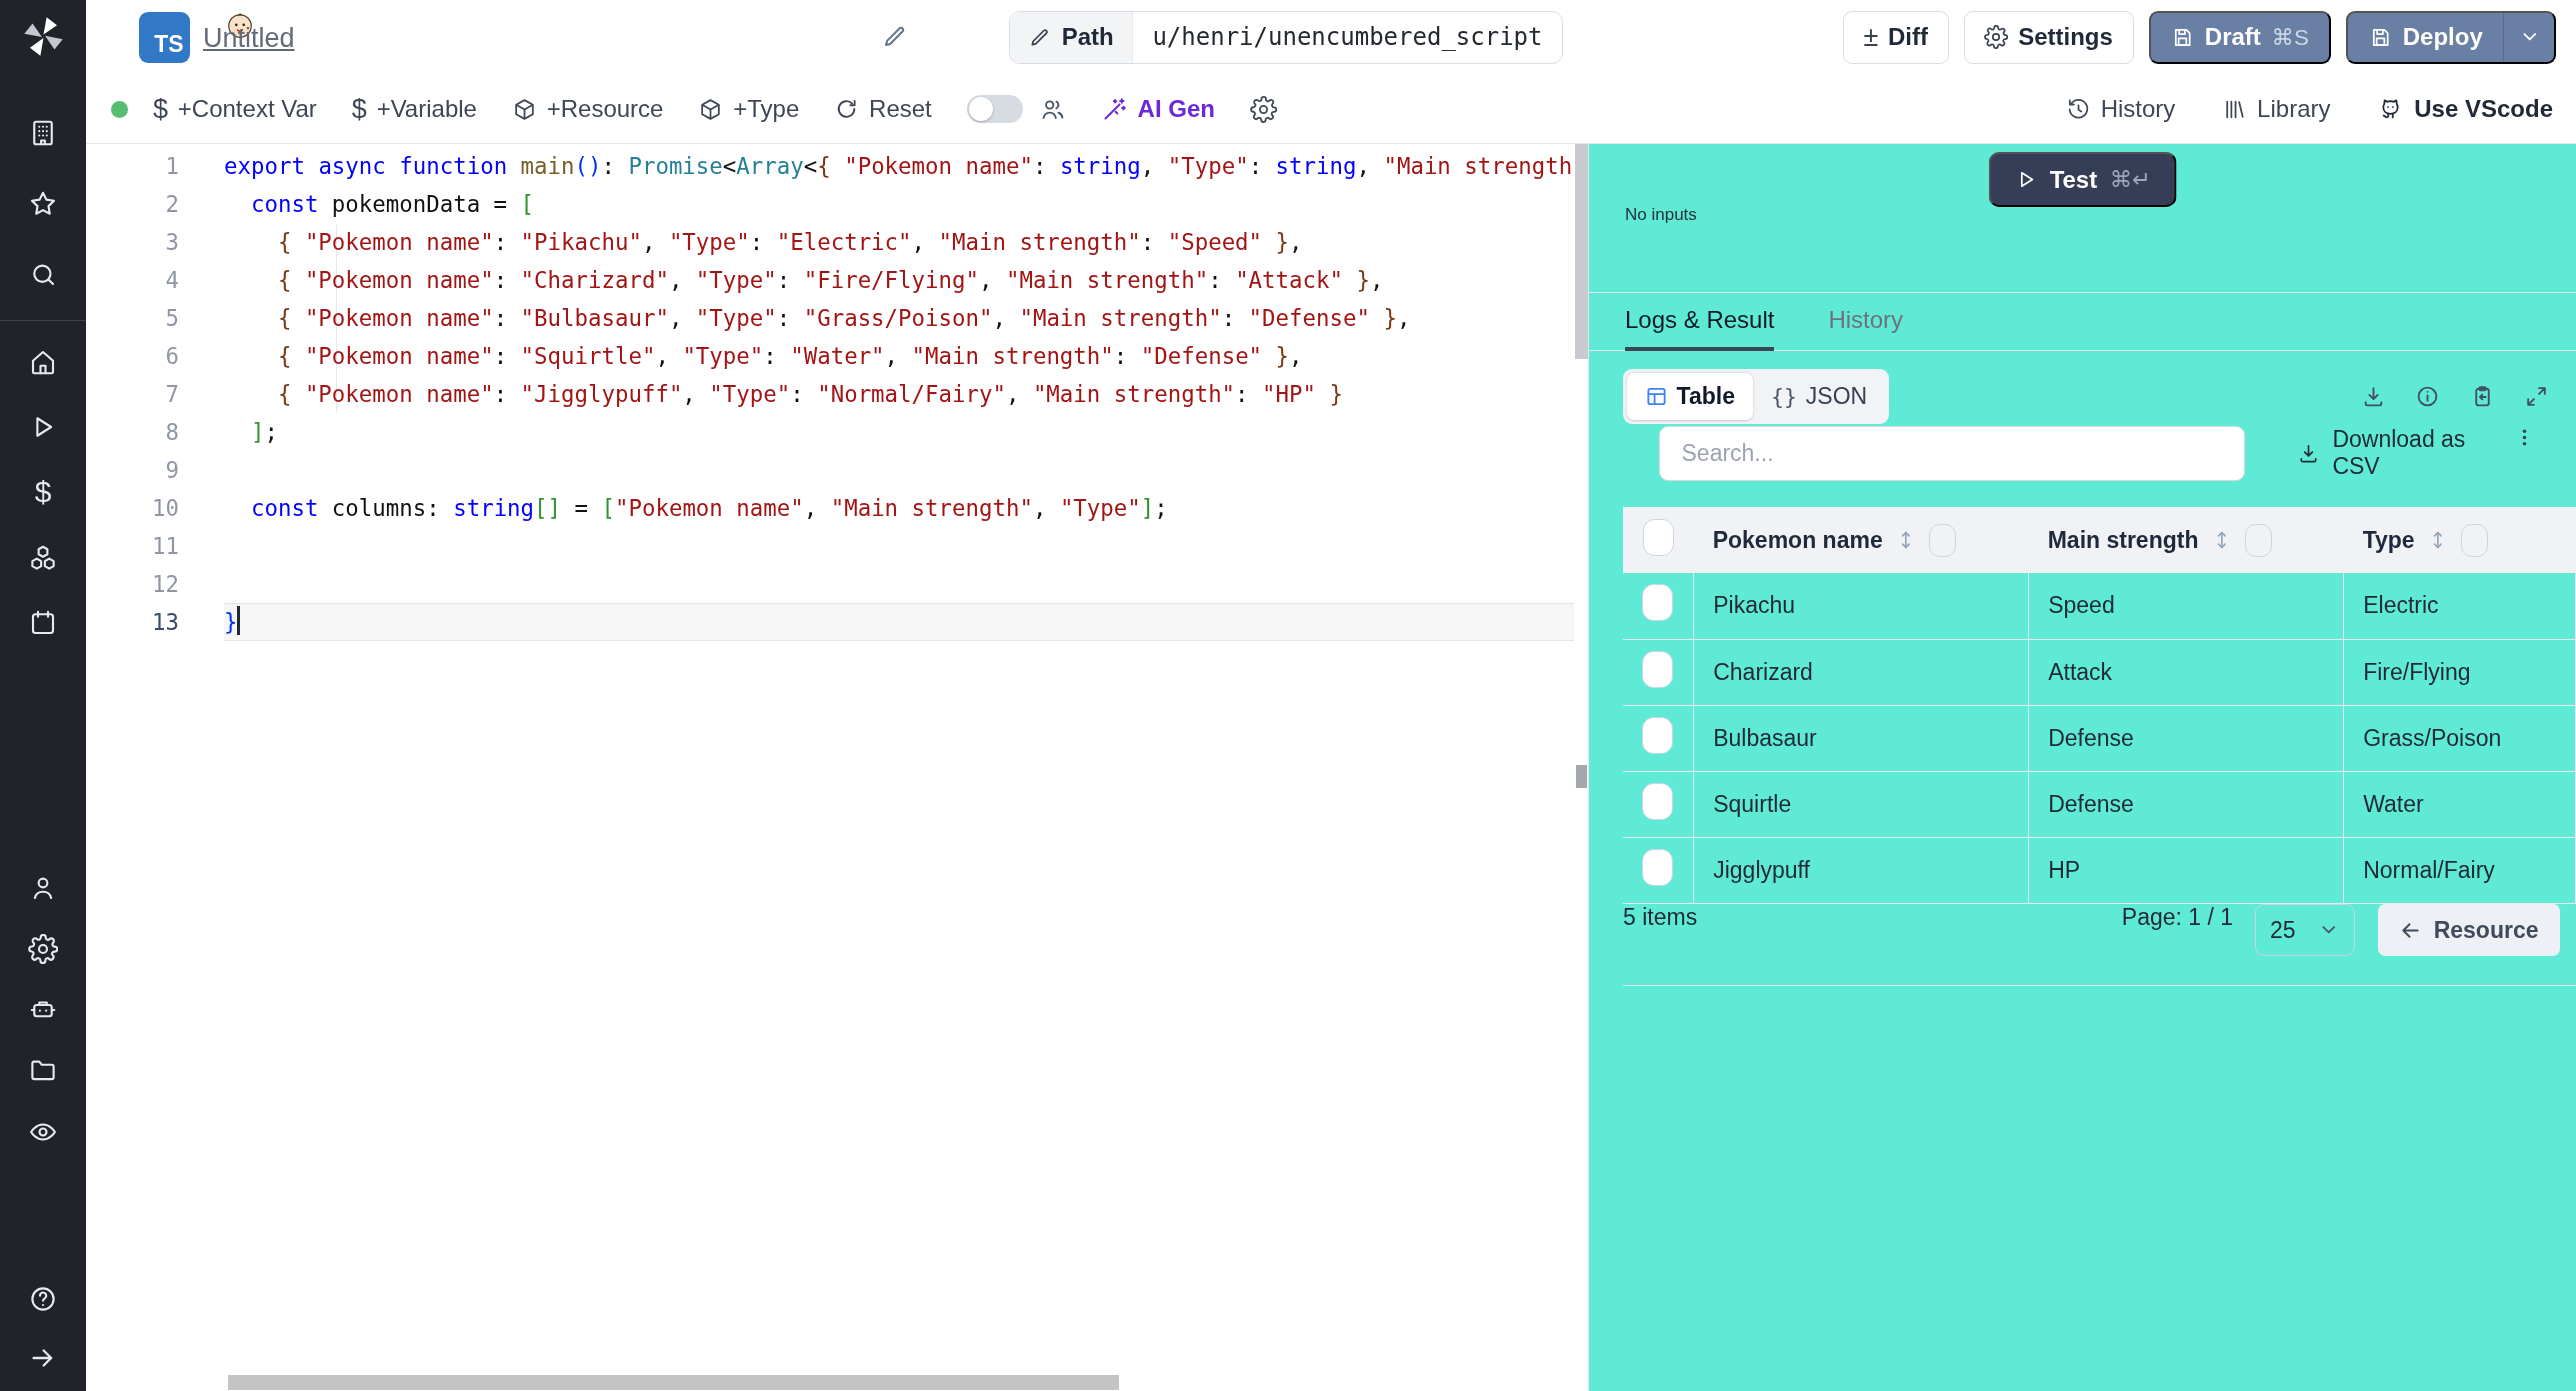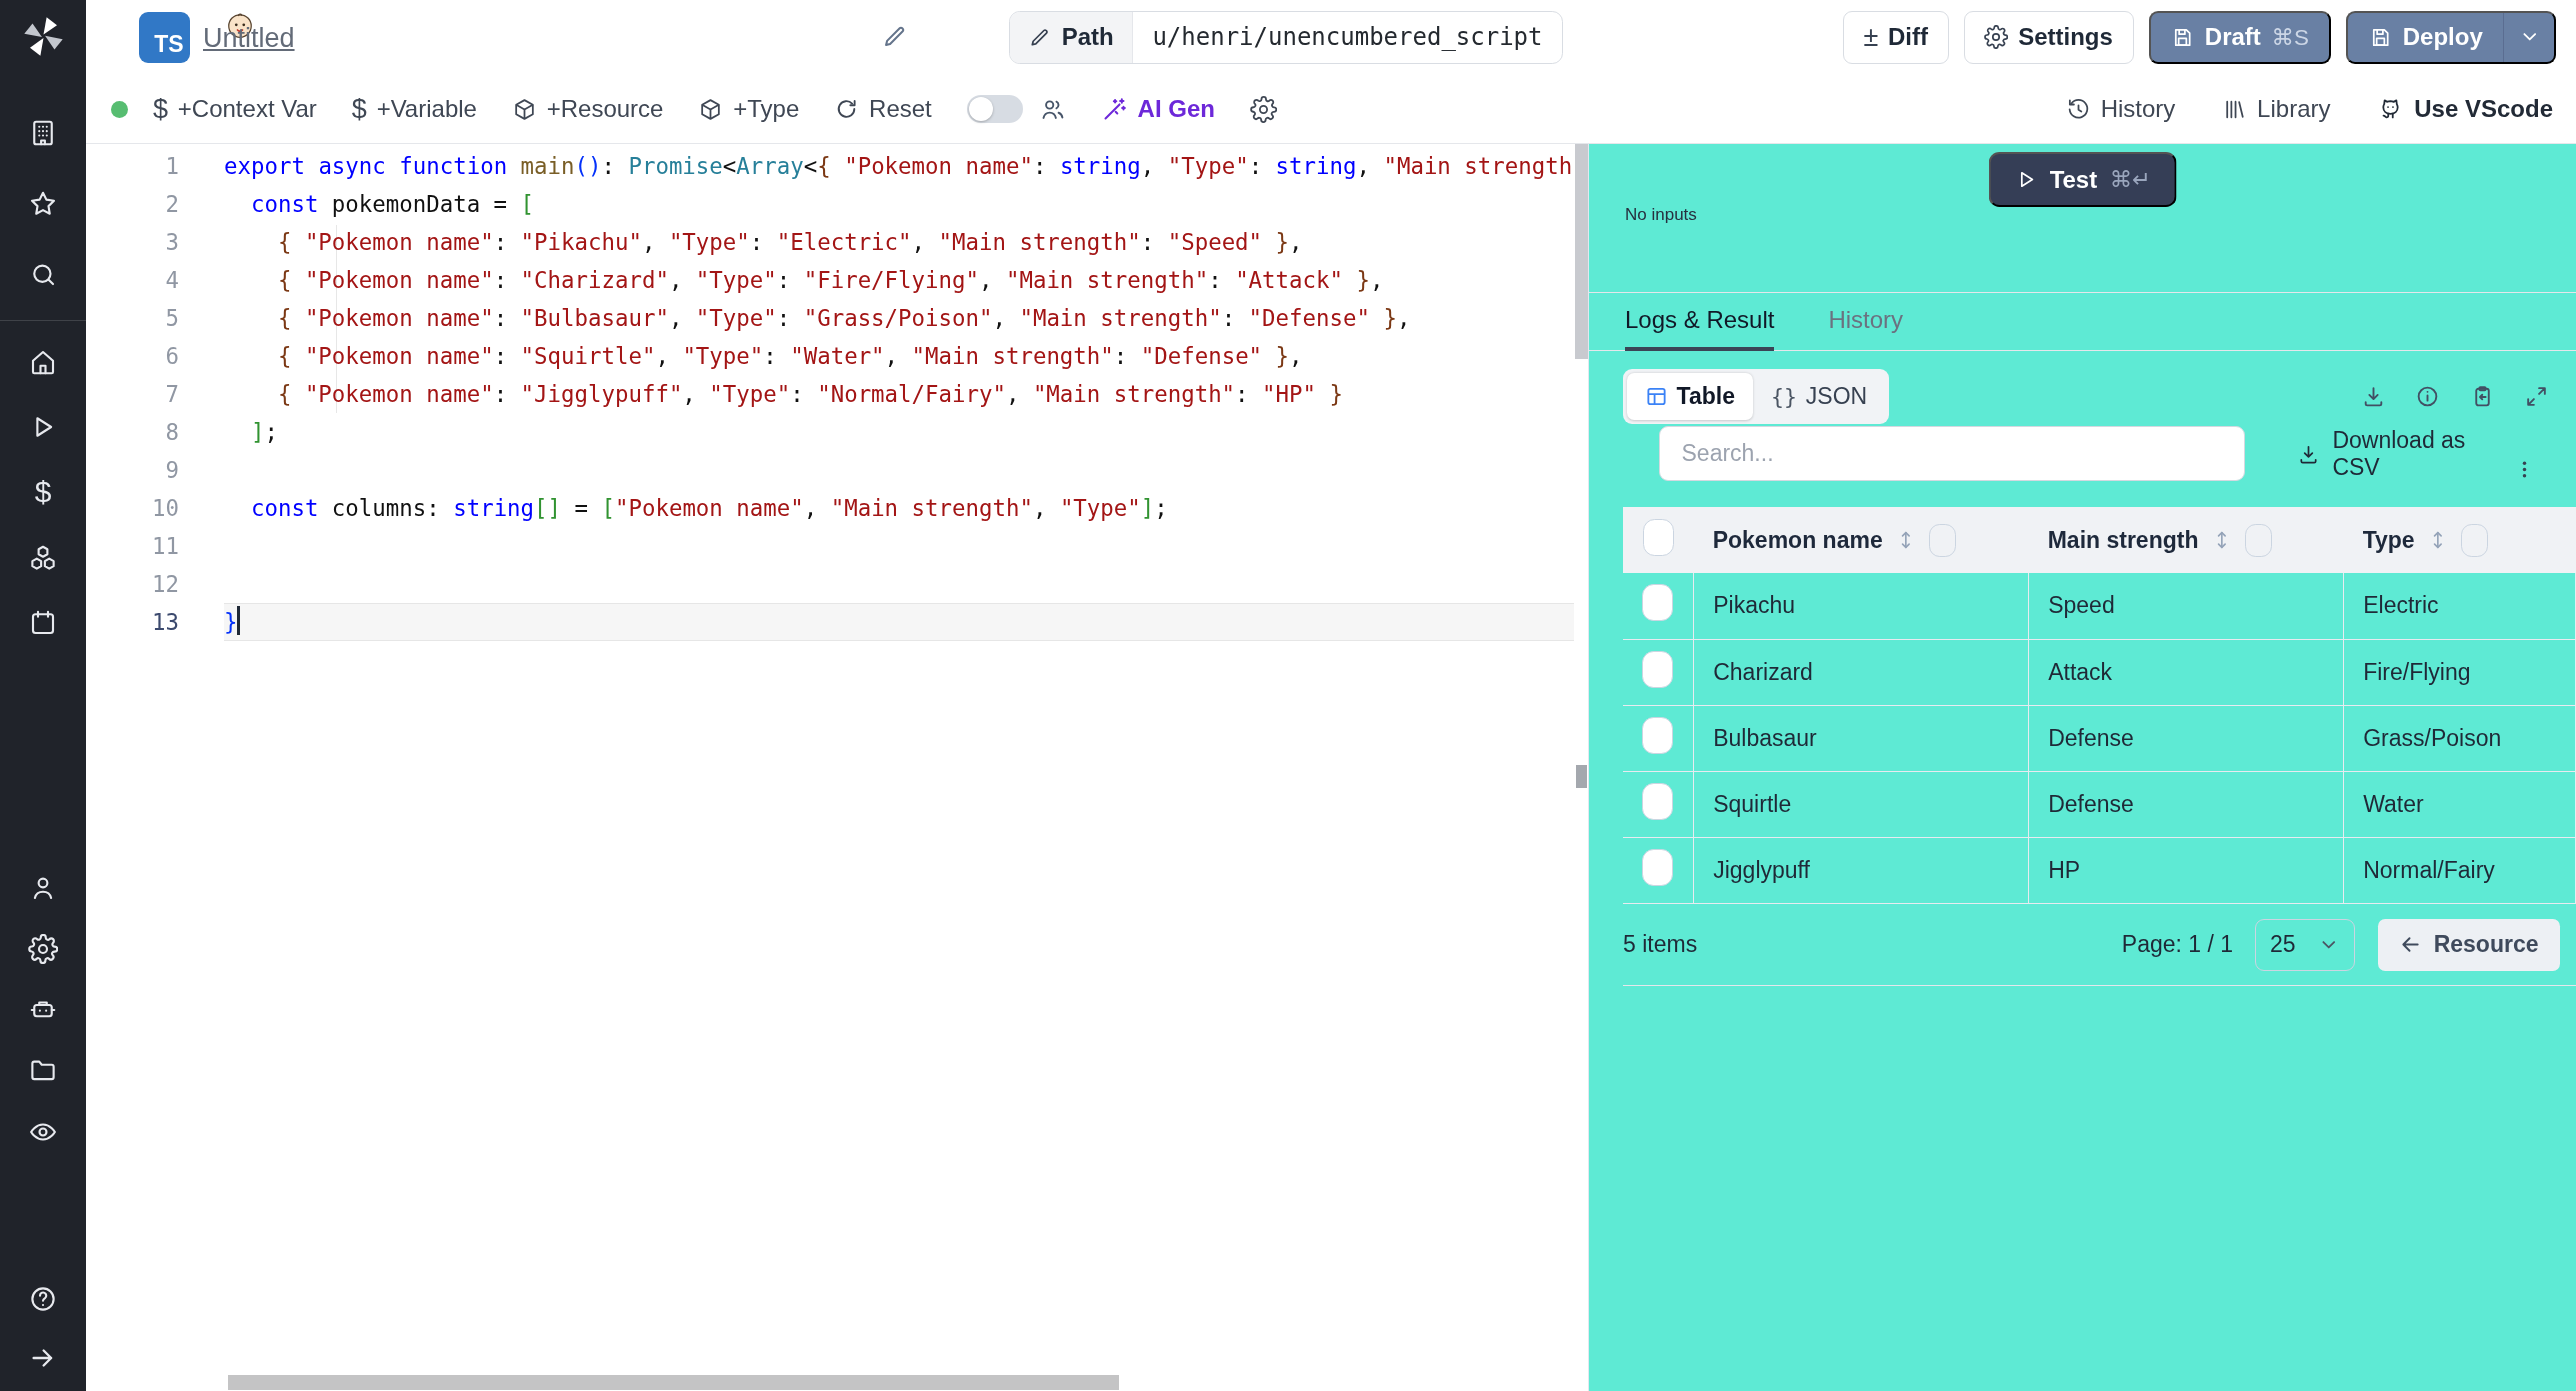--- a/index.html
+++ b/index.html
@@ -99,21 +99,21 @@
   .view-row { position: absolute; left: 34px; right: 27px; top: 18px; height: 55px;
     display: flex; align-items: center; justify-content: space-between; }
   .segmented { display: flex; background: #f1f3f6; border-radius: 9px; padding: 3.6px; align-items: stretch; }
   .seg-opt { display: flex; align-items: center; gap: 9px; padding: 0 18px; height: 47px; border-radius: 7.2px;
     font-size: 23px; color: #374151; cursor: pointer; }
   .seg-opt.active { background: #fff; box-shadow: 0 0.9px 2.7px rgba(0,0,0,0.18); font-weight: 600; color: #111827; }
   .braces-glyph { font-family: "DejaVu Sans Mono", monospace; font-size: 21.5px; color: #4b5563; }
   .mini-icons { display: flex; align-items: center; gap: 29.5px; color: #424f63; }
   .mini-icons .mi { cursor: pointer; }
   .search-row { position: absolute; left: 34px; right: 40px; top: 75px; height: 55px;
-    display: flex; align-items: flex-end; padding-left: 36px; }
+    display: flex; align-items: flex-start; padding-left: 36px; }
   .search-input { width: 601px; height: 55px; border: 1.3px solid #d4d9e0; border-radius: 9px;
     padding: 0 21.5px; font-size: 23px; color: #1f2937; outline: none; font-family: "Liberation Sans", sans-serif; }
   .search-input::placeholder { color: #9ca3af; }
   .csv-btn { margin-left: 52px; display: flex; align-items: center; gap: 12.5px; font-size: 23px; font-weight: 500;
     color: #1f2937; cursor: pointer; }
   .kebab { margin-left: auto; cursor: pointer; color: #374151; }
   .table-wrap { position: absolute; left: 34px; right: 0; top: 156px; }
   table.res-table { border-collapse: collapse; width: 100%; table-layout: fixed; }
   .res-table th, .res-table td { height: 66px; padding: 0 0 0 19.7px; text-align: left; font-size: 23px; }
   .res-table thead th { background: #f0f2f5; color: #1e293b; font-weight: 600; }
@@ -121,21 +121,21 @@
   .res-table col.c-str { width: 315px; } .res-table col.c-type { width: auto; }
   .res-table td { color: #1f2937; border-bottom: 0.9px solid #e8ebf0; border-right: 0.9px solid #e8ebf0; }
   .res-table td:last-child { border-right-width: 0.9px; }
   .res-table td.cb-cell, .res-table th.cb-cell { padding-left: 0; text-align: center; }
   .res-table td.cb-cell { border-right: 0.9px solid #e8ebf0; }
   .th-inner { display: flex; align-items: center; gap: 13.4px; }
   .hdr-pill { width: 27px; height: 33px; border: 1.8px solid #cbd5e1; border-radius: 10.7px; background: transparent; flex:none; }
   .row-checkbox { display: inline-block; width: 31px; height: 37px; border: 1.8px solid #cbd5e1;
     border-radius: 11.6px; background: #fff; cursor: pointer; }
   .tfoot-row { position: absolute; left: 34px; right: 0; top: 553px; height: 82px; border-bottom: 0.9px solid #e5e7eb;
-    display: flex; align-items: center; font-size: 23px; color: #1f2937; padding-right: 16px; }
+    display: flex; font-size: 23px; color: #1f2937; padding-right: 16px; }
   .items-count { margin-right: auto; }
   .page-label { margin-right: 21.5px; }
   .page-size { width: 100px; height: 52px; border: 1.3px solid #cbd5e1; border-radius: 9px; display: flex;
     align-items: center; justify-content: space-between; padding: 0 14.3px; cursor: pointer; margin-right: 23px;
     color: #1f2937; }
   .prev-btn { height: 52px; background: #edf0f4; border-radius: 7.2px; display: flex; align-items: center;
     gap: 11.6px; padding: 0 21.5px; color: #3f4a5c; font-weight: 600; cursor: pointer; }
 </style>
 </head>
 <body>

